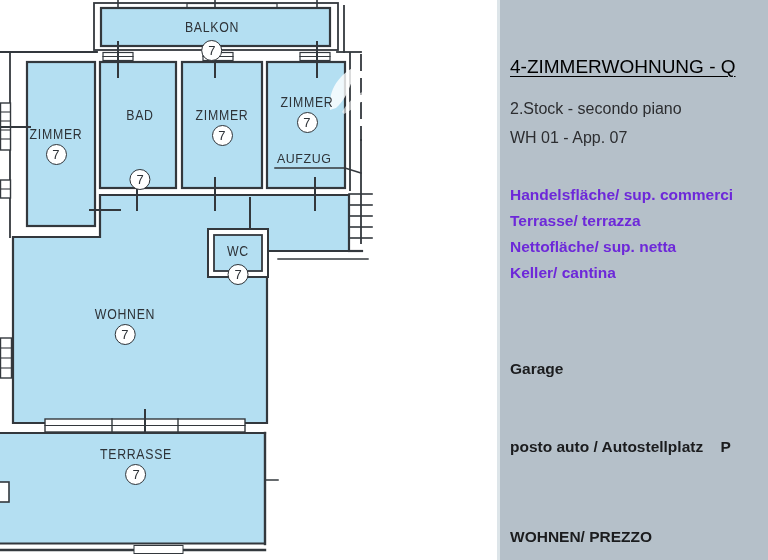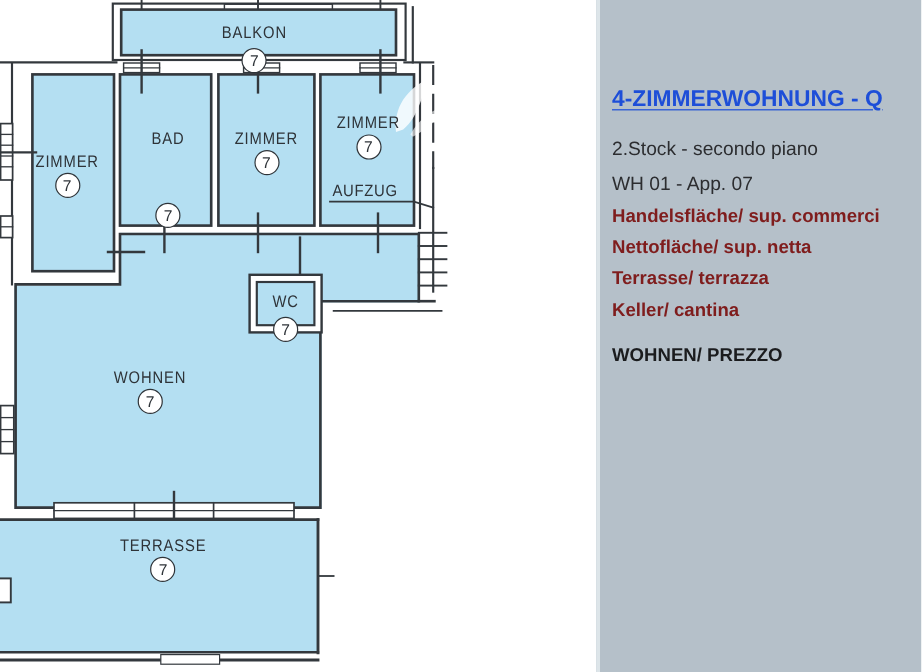--- a/index.html
+++ b/index.html
@@ -15,24 +15,24 @@
   .rname{font-size:14px;letter-spacing:.8px;transform:scaleX(.88);white-space:nowrap;color:#2e3338;}
   .ucircle{width:21px;height:21px;border:1.8px solid #2e3338;border-radius:50%;background:#fff;
            display:flex;align-items:center;justify-content:center;font-size:13px;color:#2e3338;box-sizing:border-box;}
   .aufzug-label{position:absolute;font-size:13.5px;letter-spacing:.6px;transform:scaleX(.92);
            transform-origin:left top;color:#2e3338;white-space:nowrap;}
 
   
   #panel{position:absolute;left:497px;top:0;width:271px;height:560px;background:#b5c0c9;
          border-left:3px solid #dde5e9;box-sizing:border-box;overflow:hidden;}
   #panel-content{padding:56px 0 0 10px;}
-  .p-title{font-size:19px;font-weight:700;color:#1d4ed8;text-decoration:underline;
-           text-underline-offset:3px;white-space:nowrap;margin:16px 0 16px 0;}
+  .p-title{font-size:19px;font-weight:400;color:#000000;text-decoration:underline;
+           text-underline-offset:3px;white-space:nowrap;margin:0 0 16px 0;}
   .p-sub{font-size:16px;line-height:29px;color:#2c2d30;white-space:nowrap;}
-  .p-details{font-size:15.5px;font-weight:700;line-height:26px;color:#7f1d1d;white-space:nowrap;}
+  .p-details{margin-top:30px;font-size:15.5px;font-weight:700;line-height:26px;color:#6d28d9;white-space:nowrap;}
   .p-garage{margin-top:18px;font-size:15.5px;font-weight:700;line-height:26px;color:#1b1c1e;white-space:pre;}
   .p-price{margin-top:16px;font-size:15.5px;font-weight:700;color:#1b1c1e;white-space:nowrap;}
 </style>
 </head>
 <body>
 
 <div id="page">
 
   <div id="plan">
     <svg width="497" height="560" viewBox="0 0 497 560">
@@ -190,21 +190,25 @@
     </div>
   </div>
 
   <div id="panel">
     <div id="panel-content">
       <div class="p-title">4-ZIMMERWOHNUNG - Q</div>
       <div class="p-sub">2.Stock - secondo piano</div>
       <div class="p-sub">WH 01 - App. 07</div>
       <div class="p-details">
         <div>Handelsfläche/ sup. commerci</div>
+        <div>Terrasse/ terrazza</div>
         <div>Nettofläche/ sup. netta</div>
-        <div>Terrasse/ terrazza</div>
         <div>Keller/ cantina</div>
       </div>
+      <div class="p-garage">
+        <div>Garage</div>
+        <div>posto auto / Autostellplatz    P</div>
+      </div>
       <div class="p-price">WOHNEN/ PREZZO</div>
     </div>
   </div>
 
 </div>
 
 </body></html>

